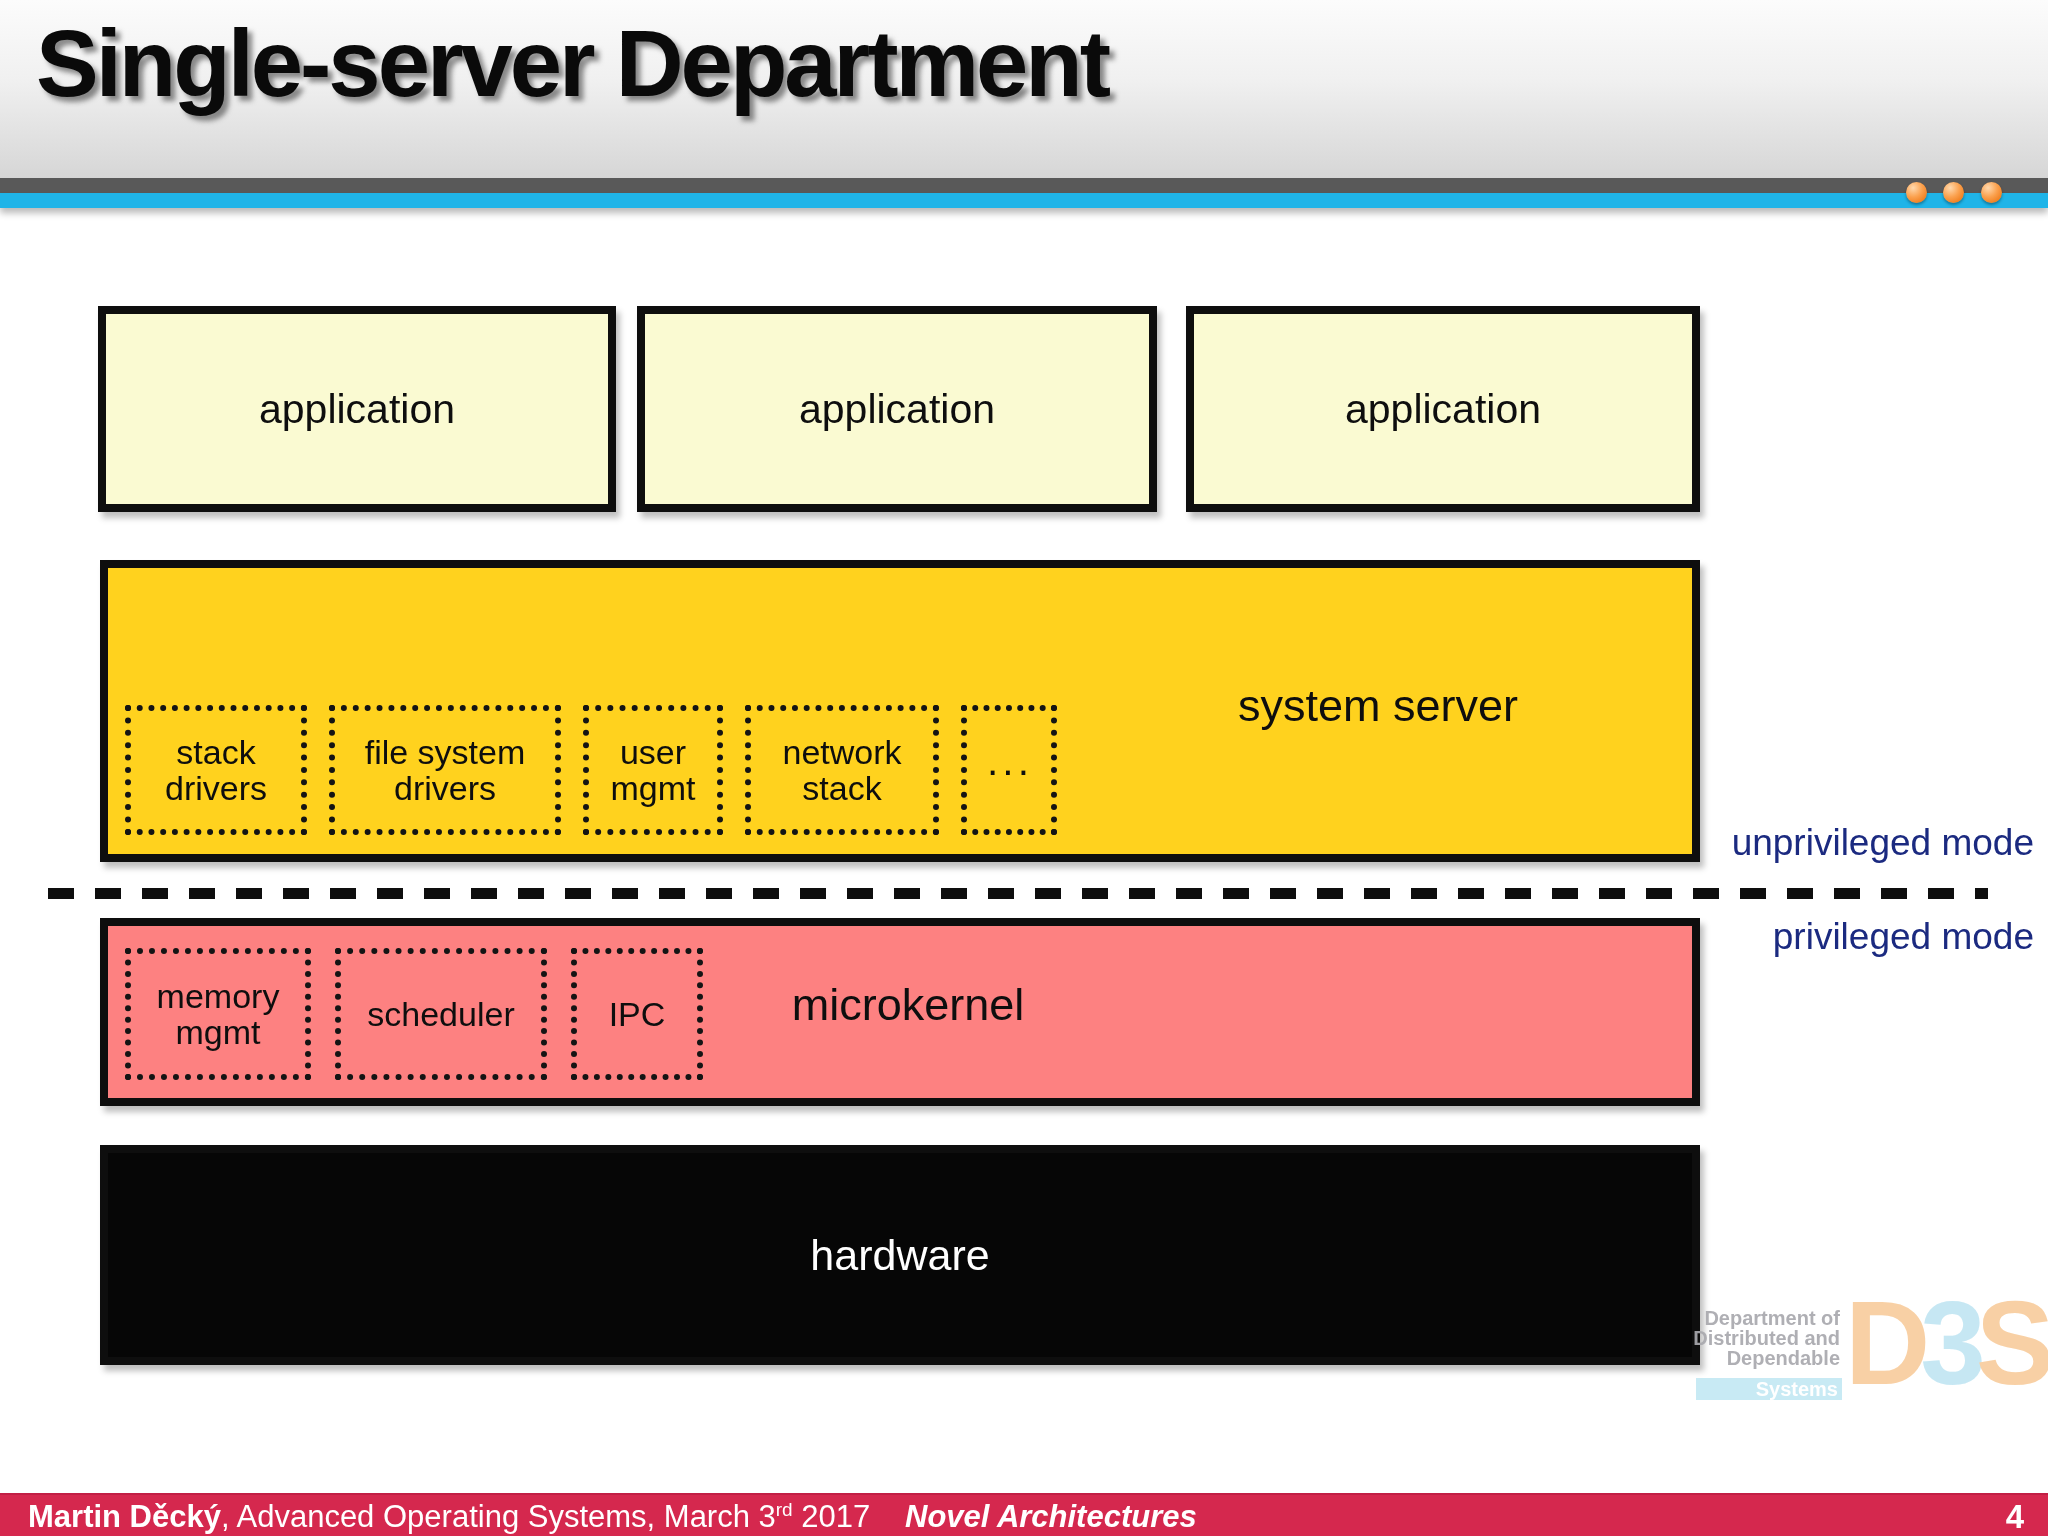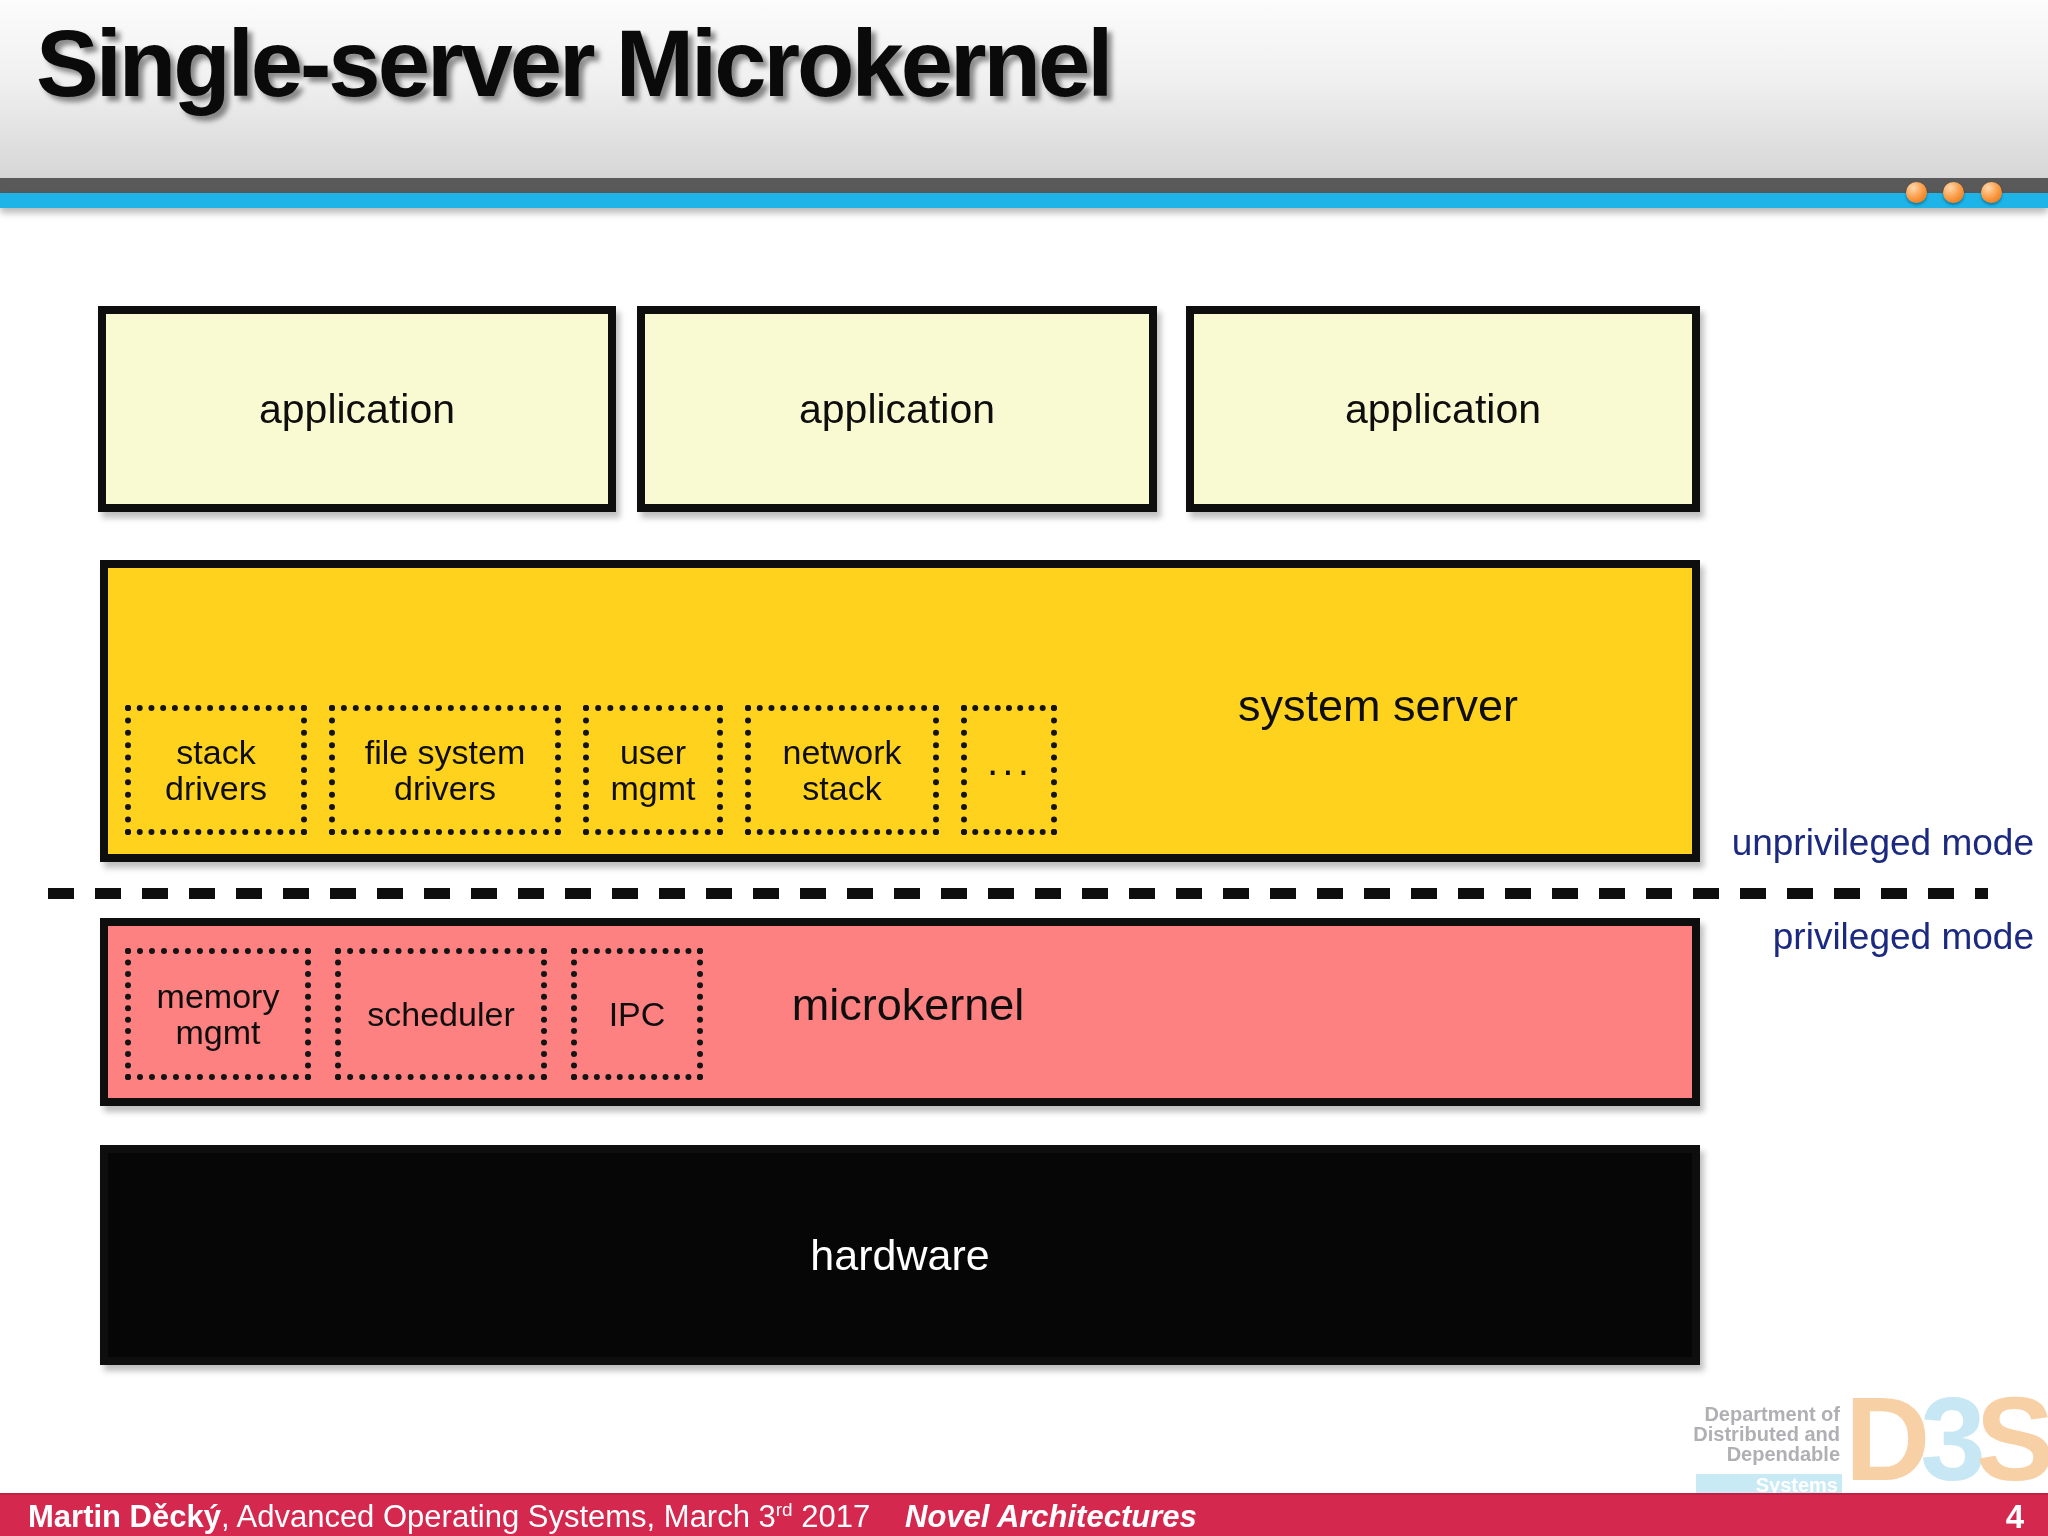--- a/index.html
+++ b/index.html
@@ -43,21 +43,21 @@
   .microkernel{left:100px;top:918px;width:1600px;height:188px;background:#fd8181;padding-left:36px;}
   .mk-row{position:absolute;left:17px;top:22px;display:flex;gap:24px;}
   .mk-row .comp{height:132px;}
   .comp.m1{width:186px}.comp.m2{width:212px}.comp.m3{width:132px}
   .mk-label{position:absolute;left:650px;top:53px;width:300px;text-align:center;font-size:45px;}
 
   .hardware{left:100px;top:1145px;width:1600px;height:220px;background:#060606;color:#ffffff;
     display:flex;align-items:center;justify-content:center;font-size:43px;}
 
   
-  .logo{position:absolute;left:1670px;top:1388px;width:378px;height:125px;opacity:.92;}
+  .logo{position:absolute;left:1670px;top:1292px;width:378px;height:125px;opacity:.92;}
   .logo-lines{position:absolute;right:208px;top:16px;text-align:right;font-size:20px;
     line-height:20px;font-weight:bold;color:#a9a9ae;white-space:nowrap;}
   .logo-sysbar{position:absolute;right:206px;top:86px;width:146px;height:22px;background:#c4e9f4;
     display:flex;align-items:center;justify-content:flex-end;}
   .logo-sys{font-size:20px;font-weight:bold;color:#ffffff;padding-right:4px;}
   .logo-letters{position:absolute;left:175px;top:-8px;font-size:118px;font-weight:bold;
     letter-spacing:-10px;line-height:118px;white-space:nowrap;}
   .peach{color:#f8cd9e}.lblue{color:#c2e6f3}
 
   
@@ -68,21 +68,21 @@
   .f-sup{font-size:19px;vertical-align:super;line-height:0;}
   .f-course{position:absolute;left:905px;top:4px;font-size:31px;font-weight:bold;font-style:italic;}
   .f-page{position:absolute;right:24px;top:3px;font-size:33px;font-weight:bold;}
 </style>
 </head>
 <body>
 
 <div class="slide">
 
   <div class="header">
-    <div class="title">Single-server Microkernel</div>
+    <div class="title">Single-server Department</div>
   </div>
   <div class="bar-dark"></div>
   <div class="bar-cyan"></div>
   <div class="ball b1"></div>
   <div class="ball b2"></div>
   <div class="ball b3"></div>
 
   <div class="blk app a1">
     <span>application</span>
   </div>

